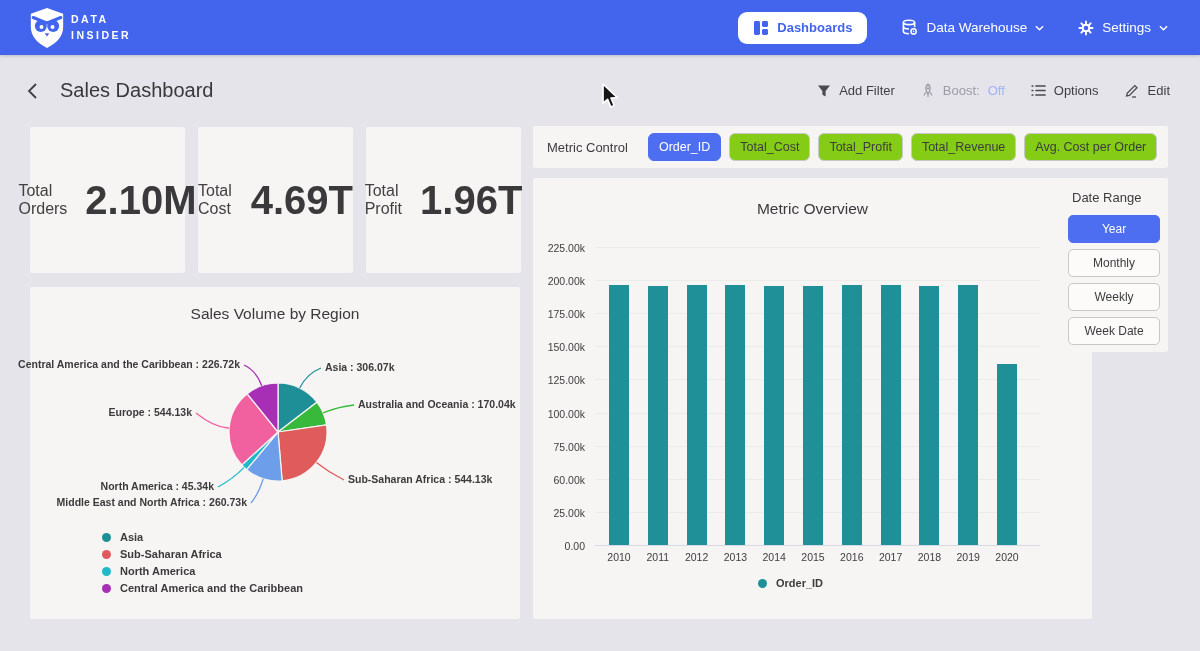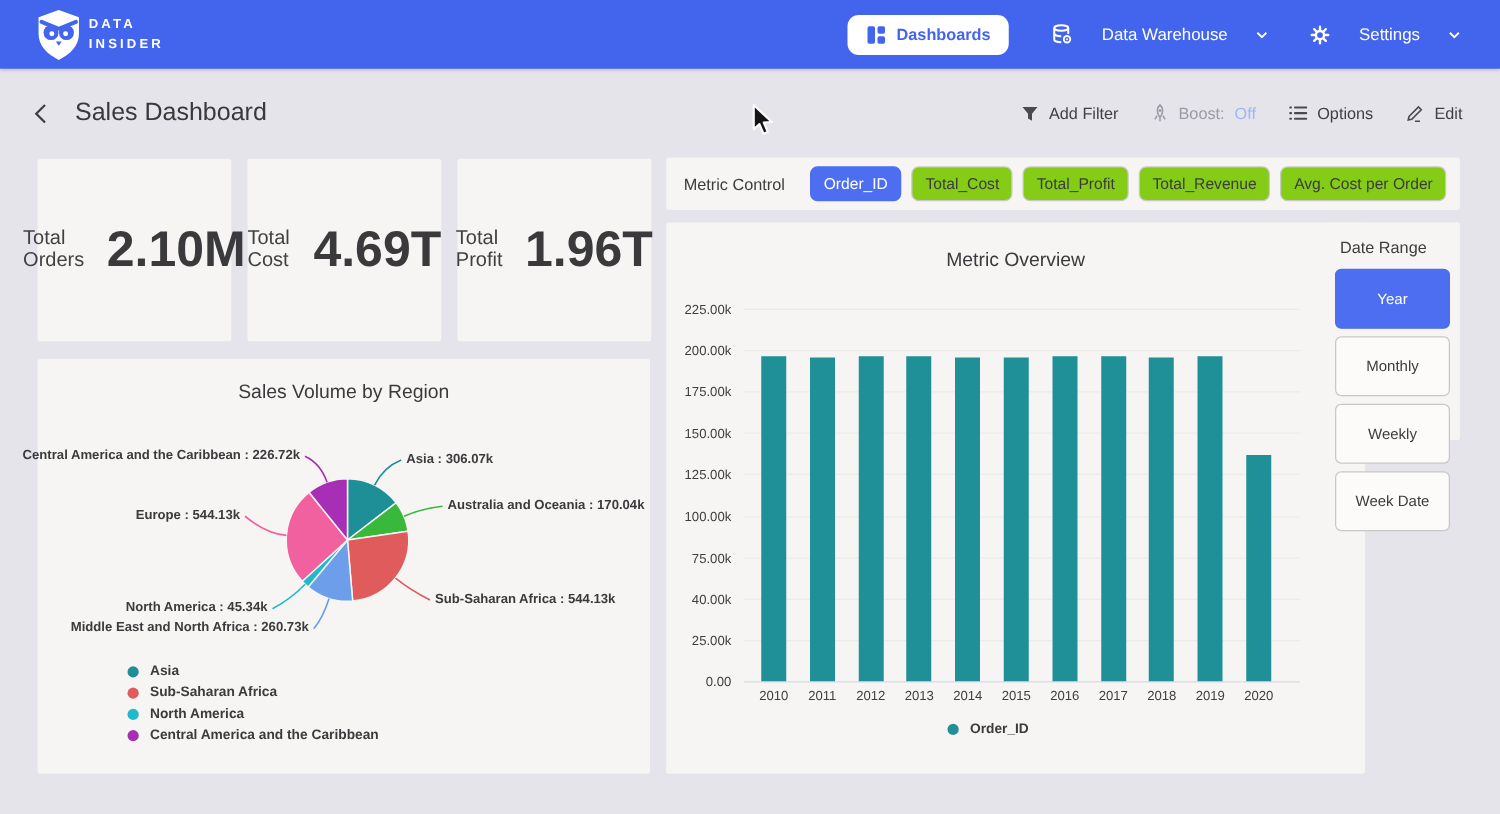--- a/index.html
+++ b/index.html
@@ -18,21 +18,21 @@
   }
   .brand{ display:flex; align-items:center; gap:5px; margin-left:28px; }
   .brand-text{ color:#fff; font-size:10.5px; font-weight:700; letter-spacing:2.5px; line-height:1.5; }
   .nav-right{ margin-left:auto; display:flex; align-items:center; gap:34px; margin-right:32px; }
   .pill-btn{
     background:#fff; color:#4365ee; border:none; border-radius:9px;
     padding:8px 15px; font-size:13px; font-weight:700;
     display:flex; align-items:center; gap:8px; cursor:pointer;
     font-family:inherit;
   }
-  .nav-item{ display:flex; align-items:center; gap:23px; color:#fff; font-size:13.5px; font-weight:500; cursor:pointer; }
+  .nav-item{ display:flex; align-items:center; gap:8px; color:#fff; font-size:13.5px; font-weight:500; cursor:pointer; }
   .chev{ width:9px; height:6px; }
   
   .subheader{ position:absolute; left:0; top:55px; width:1200px; height:65px; }
   .back-title{ position:absolute; left:26px; top:24px; display:flex; align-items:center; gap:22px; }
   .page-title{ font-size:20px; font-weight:500; color:#39393b; }
   .header-actions{ position:absolute; right:30px; top:28px; display:flex; align-items:center; gap:26px; }
   .h-action{ display:flex; align-items:center; gap:8px; font-size:13px; font-weight:500; color:#3f3f43; cursor:pointer; }
   .boost-label{ color:#9b9ba3; }
   .boost-value{ color:#9fb5f5; }
   
@@ -71,21 +71,21 @@
   .ytick{ position:absolute; right:455px; width:60px; text-align:right; font-size:10.5px; color:#3e3e40; transform:translateY(-5px); }
   .bar{ position:absolute; bottom:0; width:20px; }
   .xtick{ position:absolute; top:304px; width:40px; text-align:center; font-size:10.5px; color:#3e3e40; }
   .bar-legend{ position:absolute; left:0; top:399px; width:515px; display:flex; justify-content:center; }
   
   .date-panel{ left:1060px; top:178px; width:108px; height:174px; padding:12px 8px; }
   .date-title{ font-size:13px; color:#3c3c3e; margin-bottom:10px; padding-left:4px; }
   .d-btn{
     display:block; width:92px; font-family:inherit; font-size:12px; color:#3c3c3e;
     background:#fcfbfa; border:1px solid #c8c8c8; border-radius:5px;
-    padding:16px 0; text-align:center; margin-bottom:6px; cursor:pointer;
+    padding:6px 0; text-align:center; margin-bottom:6px; cursor:pointer;
   }
   
   .cursor{ position:absolute; left:598px; top:81px; z-index:50; pointer-events:none; }
 </style>
 </head>
 <body>
 
 <div class="topnav">
   <div class="brand">
     <svg width="38" height="42" viewBox="0 0 40 44">
@@ -275,21 +275,21 @@
       <div class="ytick" style="top: 66.2222px;">175.00k</div>
       <div class="gridline" style="top: 99.3333px;"></div>
       <div class="ytick" style="top: 99.3333px;">150.00k</div>
       <div class="gridline" style="top: 132.444px;"></div>
       <div class="ytick" style="top: 132.444px;">125.00k</div>
       <div class="gridline" style="top: 165.556px;"></div>
       <div class="ytick" style="top: 165.556px;">100.00k</div>
       <div class="gridline" style="top: 198.667px;"></div>
       <div class="ytick" style="top: 198.667px;">75.00k</div>
       <div class="gridline" style="top: 231.778px;"></div>
-      <div class="ytick" style="top: 231.778px;">40.00k</div>
+      <div class="ytick" style="top: 231.778px;">60.00k</div>
       <div class="gridline" style="top: 264.889px;"></div>
       <div class="ytick" style="top: 264.889px;">25.00k</div>
       <div class="gridline zero" style="top: 298px;"></div>
       <div class="ytick" style="top: 298px;">0.00</div>
       <div class="bar" style="left: 14px; height: 259.591px; background: rgb(31, 144, 152);"></div>
       <div class="xtick" style="left: 4px;">2010</div>
       <div class="bar" style="left: 52.8px; height: 259.459px; background: rgb(31, 144, 152);"></div>
       <div class="xtick" style="left: 42.8px;">2011</div>
       <div class="bar" style="left: 91.6px; height: 260.253px; background: rgb(31, 144, 152);"></div>
       <div class="xtick" style="left: 81.6px;">2012</div>

